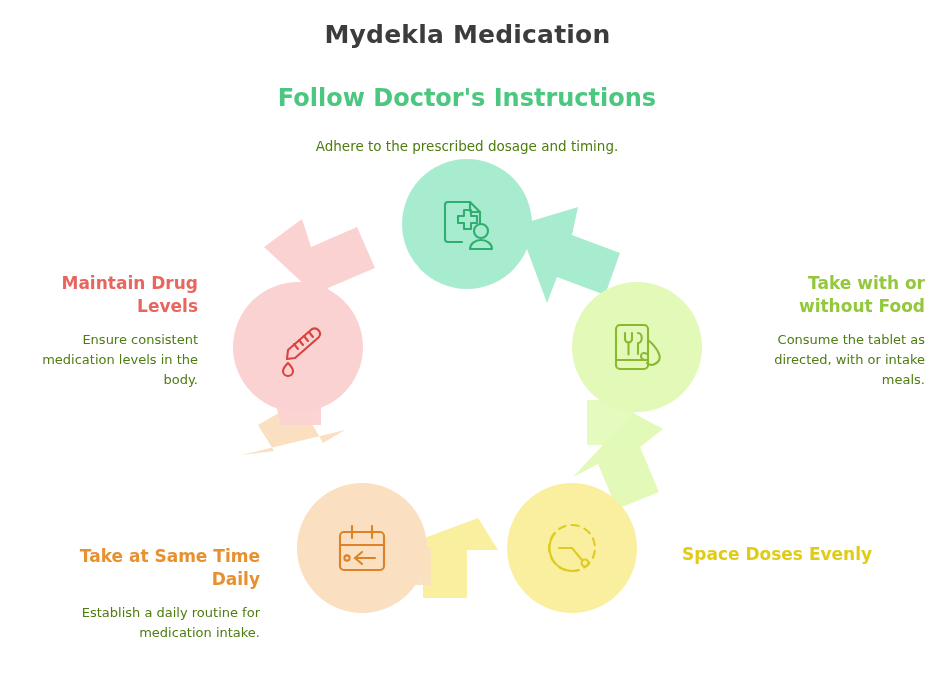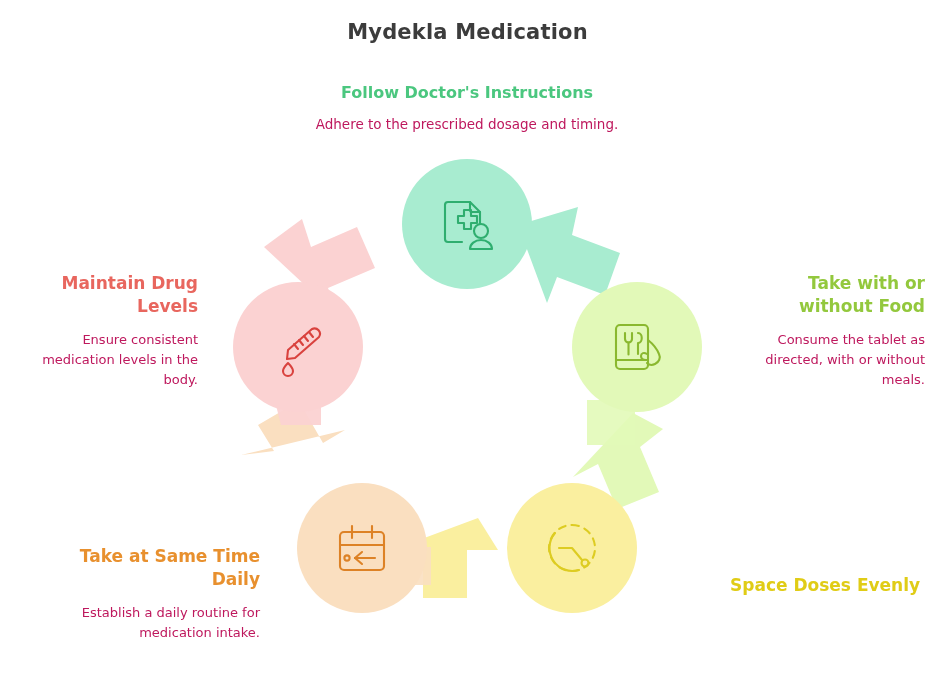--- a/index.html
+++ b/index.html
@@ -9,21 +9,21 @@
     background:#ffffff;
     font-family:"DejaVu Sans","Liberation Sans",sans-serif;
     overflow:hidden;
     position:relative;
   }
   #canvas{position:relative;width:935px;height:680px;}
 
   .page-title{
     position:absolute;left:0;top:20px;width:935px;
     text-align:center;
-    font-size:21px;font-weight:bold;color:#3c3c3c;
+    font-size:25px;font-weight:bold;color:#3c3c3c;
     letter-spacing:.2px;
   }
 
   
   .cycle{position:absolute;left:235px;top:155px;width:465px;height:480px;}
   .cycle svg{position:absolute;left:0;top:0;}
 
   .node{
     position:absolute;width:130px;height:130px;border-radius:50%;
     display:flex;align-items:center;justify-content:center;
@@ -37,29 +37,29 @@
   #node-br    {left:272px;top:328px;}
   #node-bl    {left:62px; top:328px;}
   #node-left  {left:-2px; top:127px;}
 
   
   .block{position:absolute;}
   .block .head{
     font-size:17px;font-weight:bold;line-height:1.35;margin:0 0 12px 0;
   }
   .block .desc{
-    font-size:13px;line-height:1.55;color:#be185d;margin:0;
+    font-size:13px;line-height:1.55;color:#4d7c0f;margin:0;
   }
 
   #txt-top{left:167px;top:82px;width:600px;text-align:center;}
-  #txt-top .head{font-size:16px;margin-bottom:10px;}
+  #txt-top .head{font-size:24px;margin-bottom:22px;}
   #txt-top .desc{font-size:13.5px;}
 
   #txt-right{left:740px;top:272px;width:185px;text-align:right;}
-  #txt-br   {left:682px;top:574px;width:200px;text-align:left;margin-left:48px;}
+  #txt-br   {left:682px;top:543px;width:200px;text-align:left;}
   #txt-bl   {left:75px; top:545px;width:185px;text-align:right;}
   #txt-left {left:18px; top:272px;width:180px;text-align:right;}
 </style>
 </head>
 <body>
 
 <div id="canvas">
 
   <div class="page-title">Mydekla Medication</div>
 
@@ -167,21 +167,21 @@
     </div>
   </div>
 
   <div class="block" id="txt-top">
     <p class="head" style="color:#4bc77f;">Follow Doctor's Instructions</p>
     <p class="desc">Adhere to the prescribed dosage and timing.</p>
   </div>
 
   <div class="block" id="txt-right">
     <p class="head" style="color:#93c83d;">Take with or without Food</p>
-    <p class="desc">Consume the tablet as directed, with or without meals.</p>
+    <p class="desc">Consume the tablet as directed, with or intake meals.</p>
   </div>
 
   <div class="block" id="txt-br">
     <p class="head" style="color:#e0cc16;">Space Doses Evenly</p>
   </div>
 
   <div class="block" id="txt-bl">
     <p class="head" style="color:#e8902e;">Take at Same Time Daily</p>
     <p class="desc">Establish a daily routine for medication intake.</p>
   </div>

